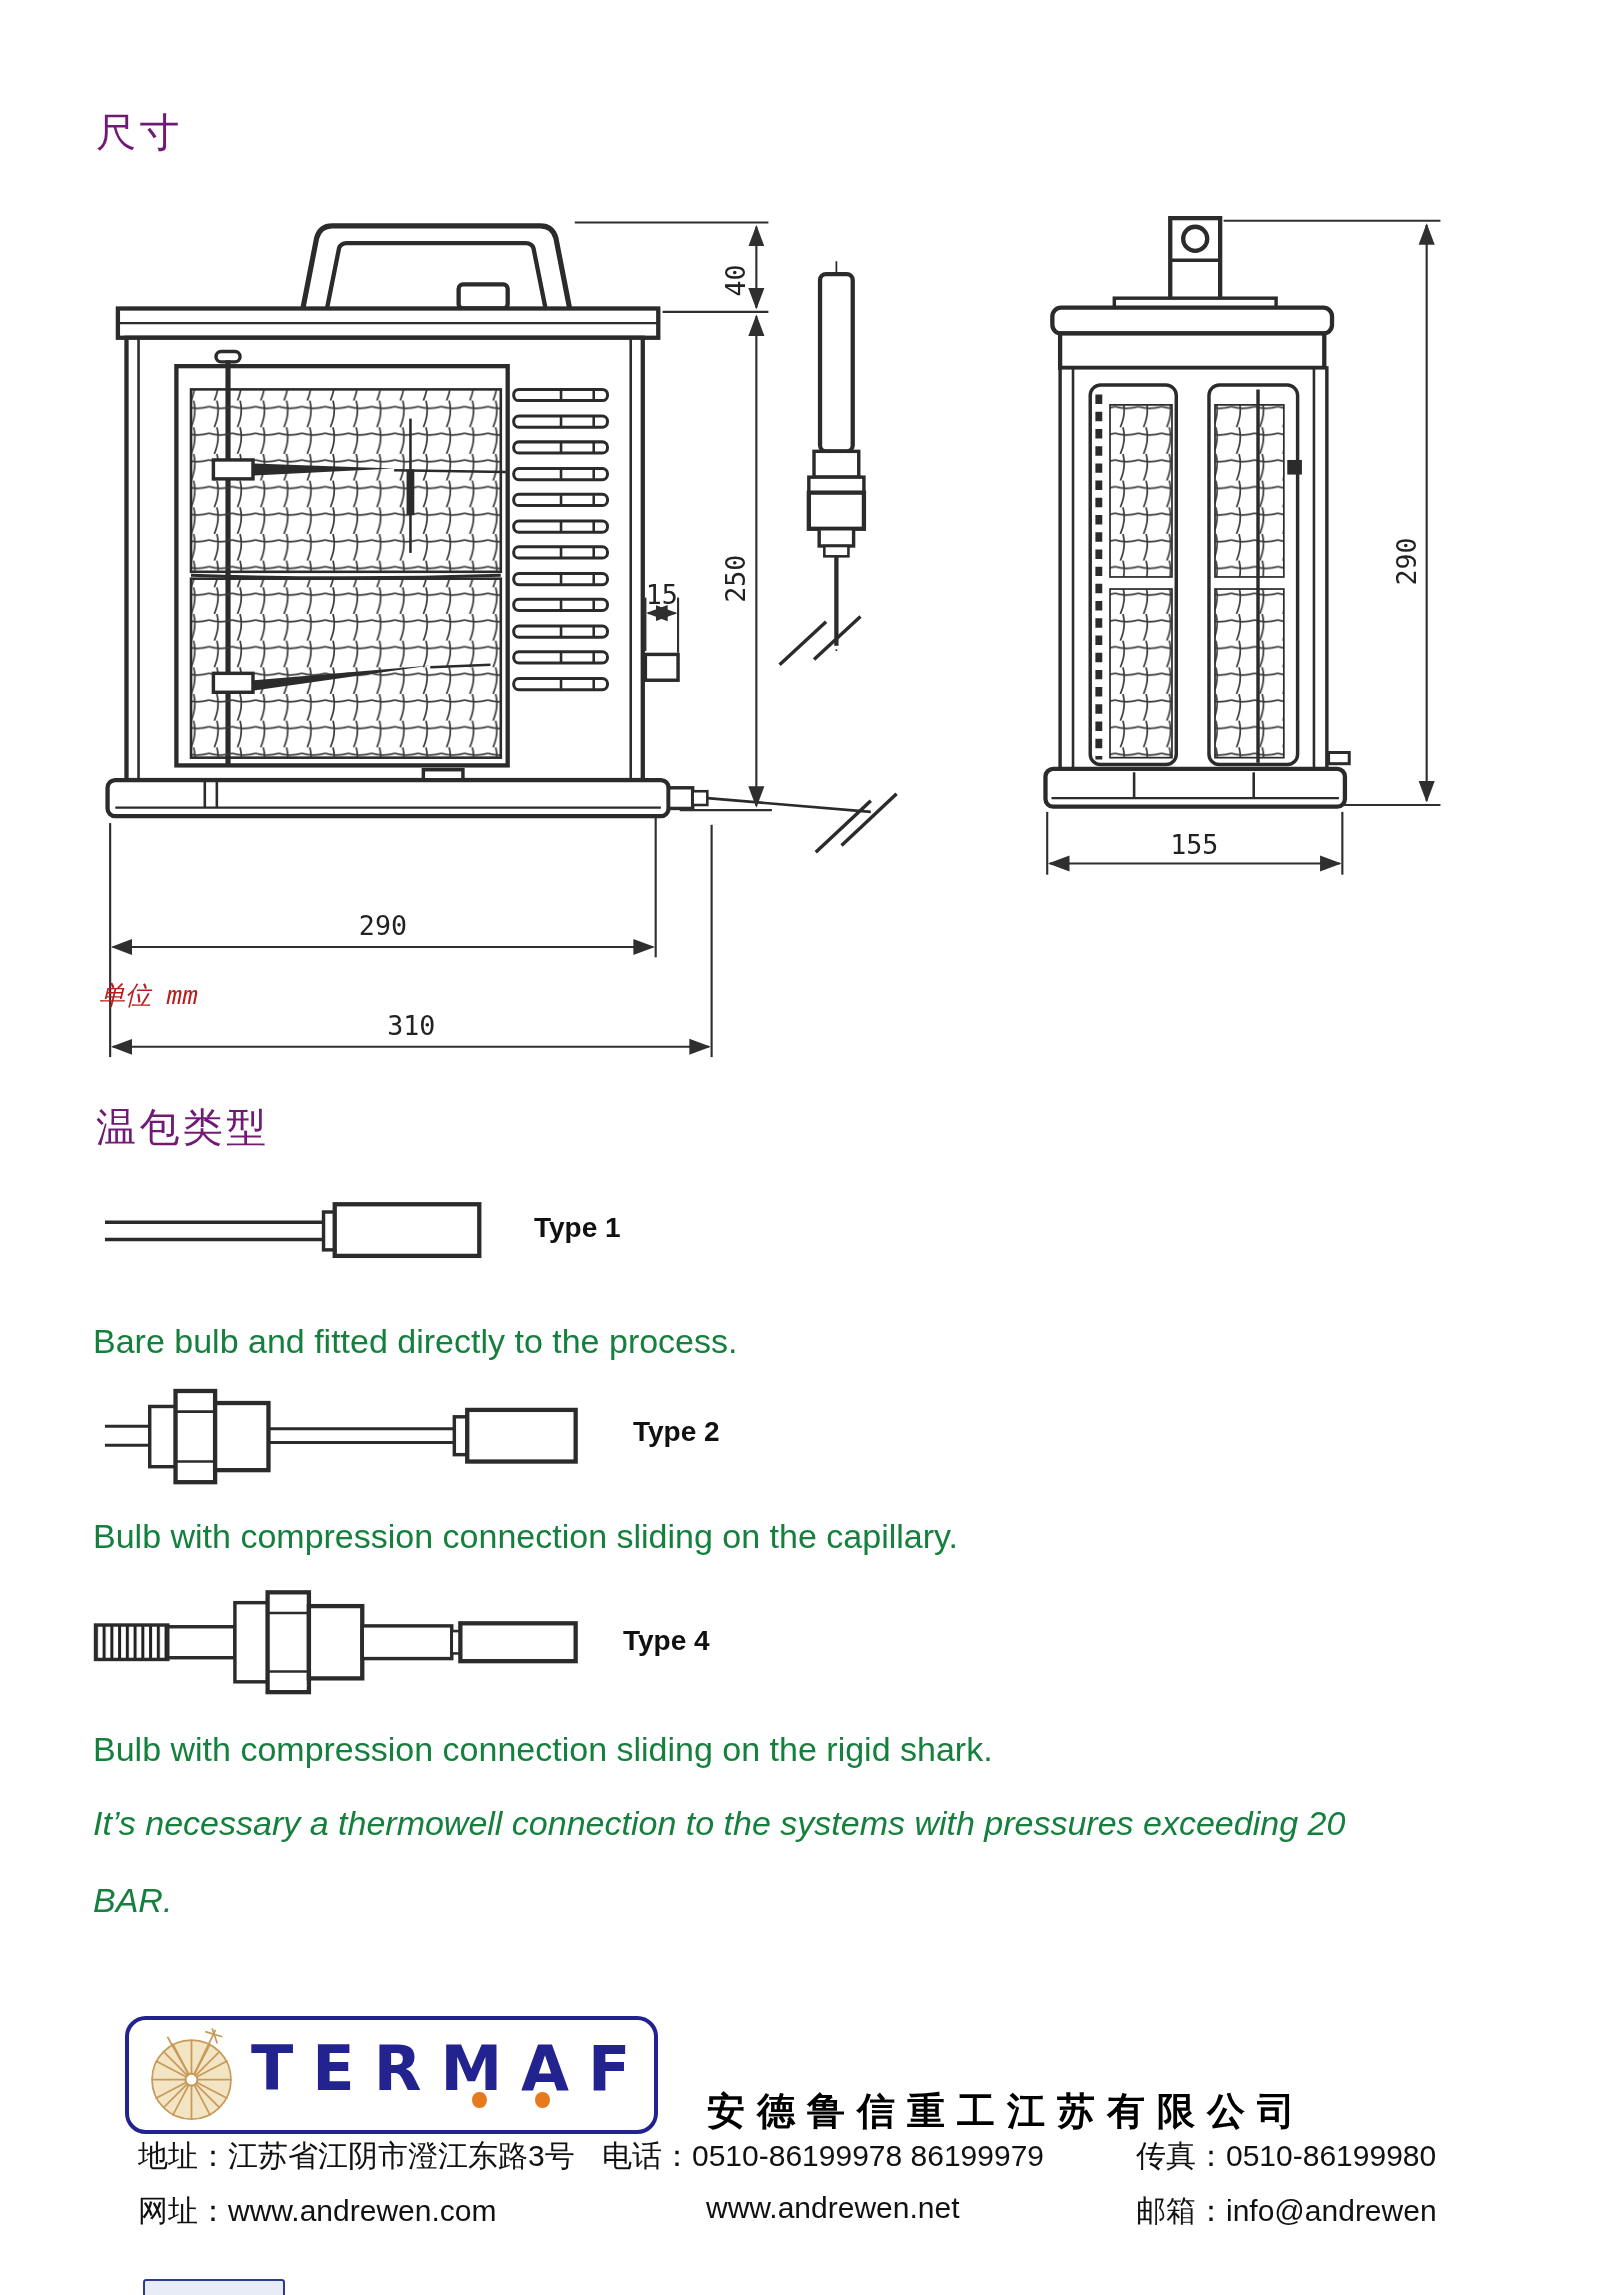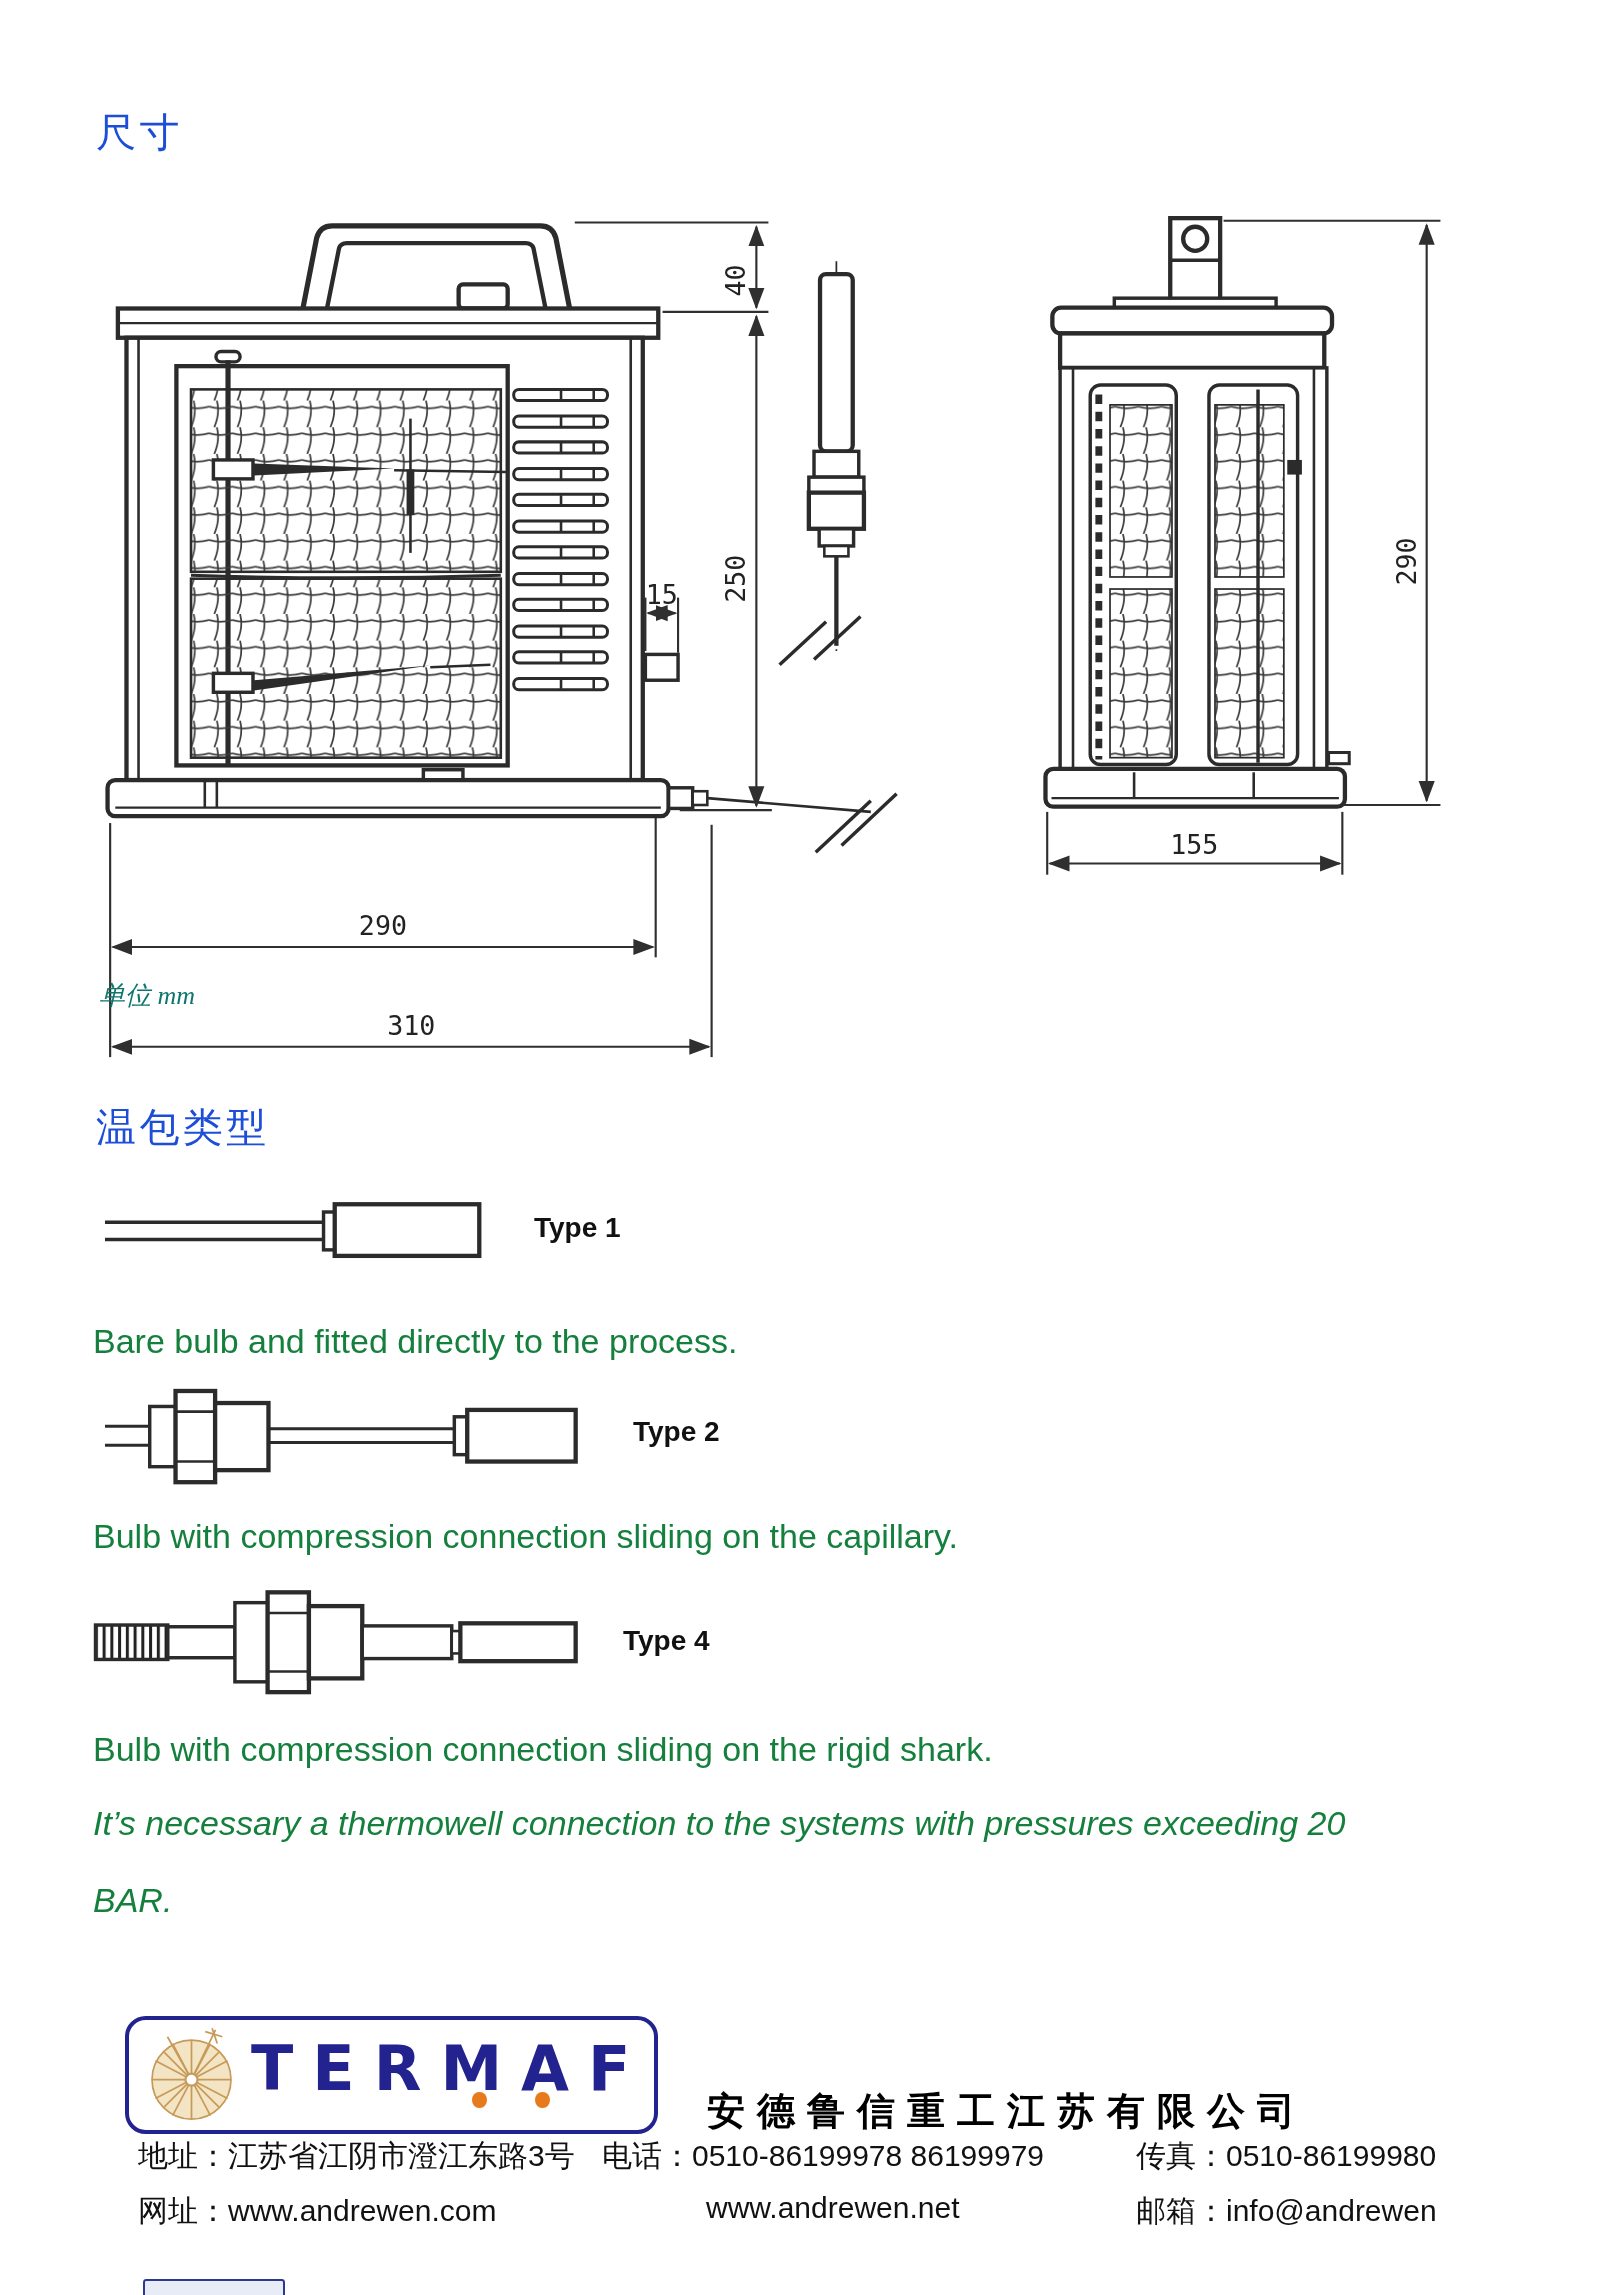--- a/index.html
+++ b/index.html
@@ -1,22 +1,22 @@
 <!DOCTYPE html>
 <html style="font-size:13.8px"><head>
 <meta charset="utf-8">
 <style>
   html,body{margin:0;padding:0;background:#888;}
   .page{position:relative;width:1622px;height:2295px;background:#ffffff;overflow:hidden;
         font-family:"Liberation Sans","DejaVu Sans",sans-serif;color:#1a1a1a;}
   .abs{position:absolute;}
   .h-cn{position:absolute;font-family:"Liberation Serif","DejaVu Serif",serif;
-        font-size:40px;color:#1d4ed8;letter-spacing:3.4px;}
-  .units{position:absolute;font-family:Liberation Serif, serif;
-         font-style:italic;font-size:26px;color:#0f766e;}
+        font-size:40px;color:#701a75;letter-spacing:3.4px;}
+  .units{position:absolute;font-family:Liberation Mono, monospace;
+         font-style:italic;font-size:26px;color:#b91c1c;}
   .para{position:absolute;font-size:34px;color:#15803d;white-space:nowrap;}
   .italic{font-style:italic;text-align:center;}
   .tlabel{position:absolute;font-size:28px;font-weight:bold;color:#111;}
   
   svg .k{stroke:#2b2b2b;fill:none;}
   svg .kw{stroke:#2b2b2b;fill:#ffffff;}
   svg .kd{fill:#2b2b2b;stroke:none;}
   svg .dim{stroke:#2f2f2f;stroke-width:2.5;fill:none;}
   svg text.dimt{font-family:"DejaVu Sans Mono","Liberation Mono",monospace;
                 font-size:31px;fill:#222;}

